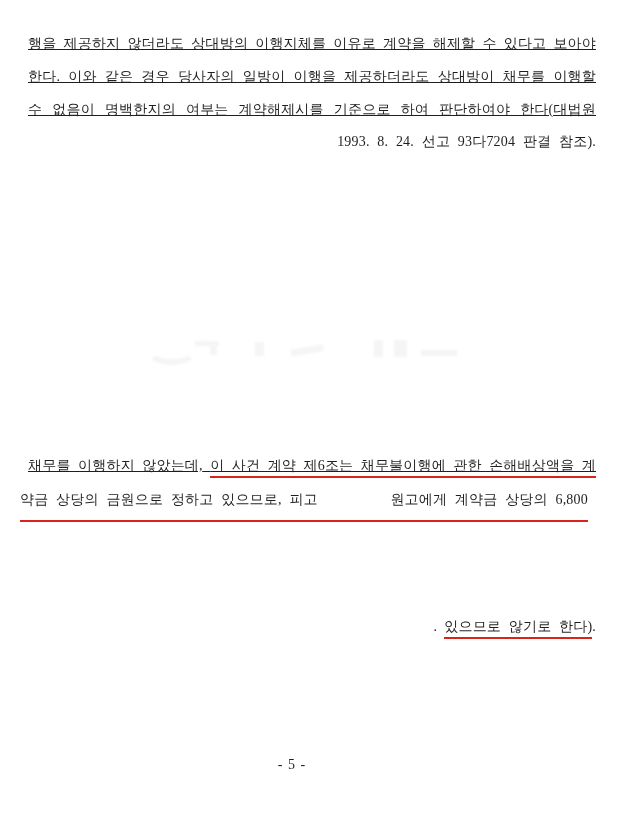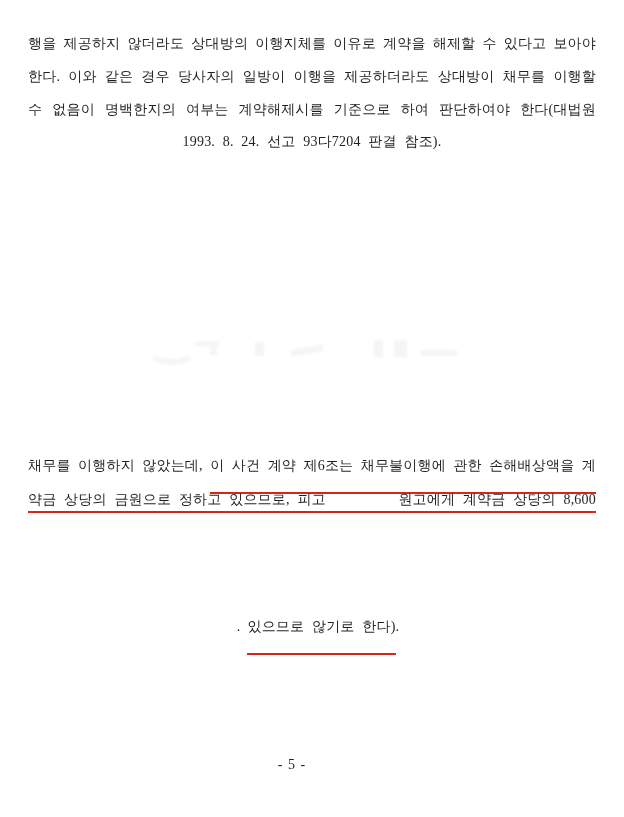--- a/index.html
+++ b/index.html
@@ -24,41 +24,42 @@
     line-height: 17px;
     font-size: 14px;
     letter-spacing: 0.2px;
     white-space: nowrap;
   }
   .line.justify {
     word-spacing: 2px;
     text-align: justify;
     text-align-last: justify;
     white-space: normal;
+    text-decoration: underline;
   }
   .line.short {
     word-spacing: 4px;
-    text-align: center;
+    text-align: right;
   }
   .ul {
     border-bottom: 2px solid var(--red, #d6251a);
-    padding-bottom: 19px;
+    padding-bottom: 3px;
   }
   .ul-line {
     position: absolute;
-    left: 28px;
+    left: 20px;
     width: 568px;
     height: 17px;
     line-height: 17px;
     font-size: 14px;
     letter-spacing: 0.2px;
     display: flex;
     justify-content: space-between;
     word-spacing: 4px;
-    padding-bottom: 3px;
+    padding-bottom: 12px;
     border-bottom: 2px solid var(--red, #d6251a);
     white-space: nowrap;
   }
   .dot-prefix {
     display: inline-block;
     margin-left: 12px;
     margin-right: 7px;
   }
   .page-number {
     position: absolute;
@@ -108,21 +109,21 @@
   </div>
 
   <div class="line justify" style="top:457px">
     <span>채무를 이행하지 않았는데,</span>
     <span class="ul">이 사건 계약 제6조는 채무불이행에 관한 손해배상액을 계</span>
   </div>
 
   <div class="ul-line" style="top:491px">
     <span>약금 상당의 금원으로 정하고 있으므로, 피고</span>
     <span></span>
-    <span>원고에게 계약금 상당의 8,600</span>
+    <span>원고에게 계약금 상당의 6,800</span>
   </div>
 
 
   <div class="line short" style="top:618px">
     <span class="dot-prefix">.</span><span class="ul">있으므로 않기로 한다)</span><span>.</span>
   </div>
 
   <div class="page-number">- 5 -</div>
 
 </div>

